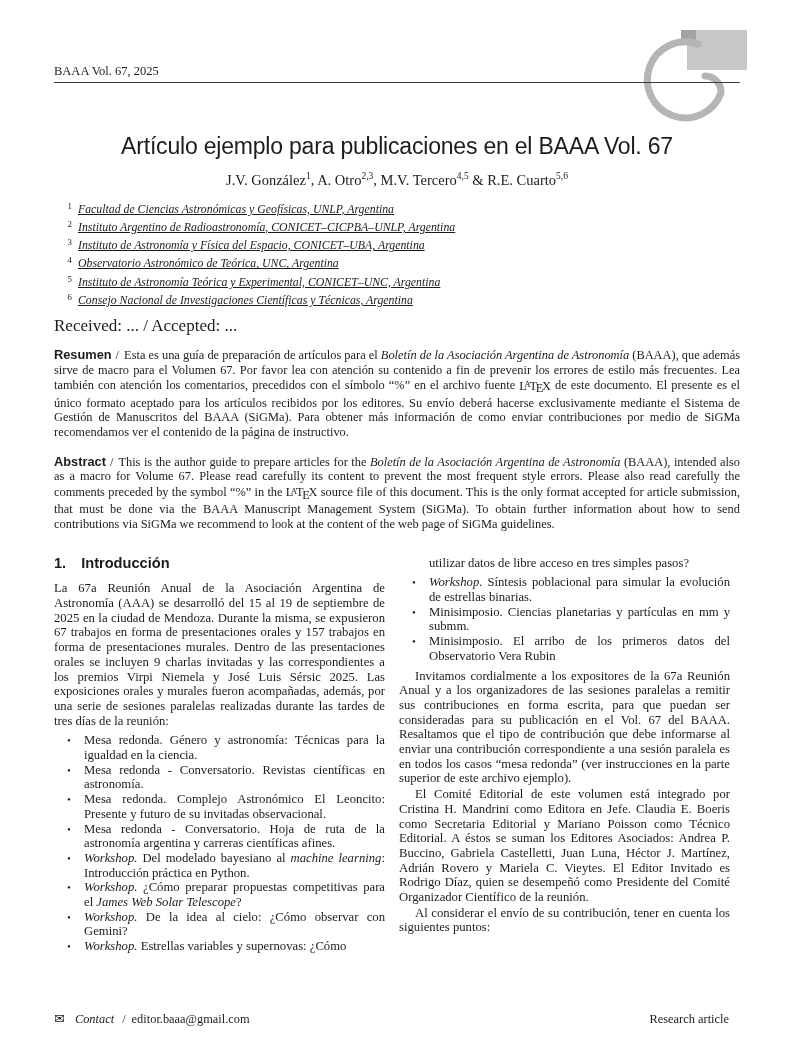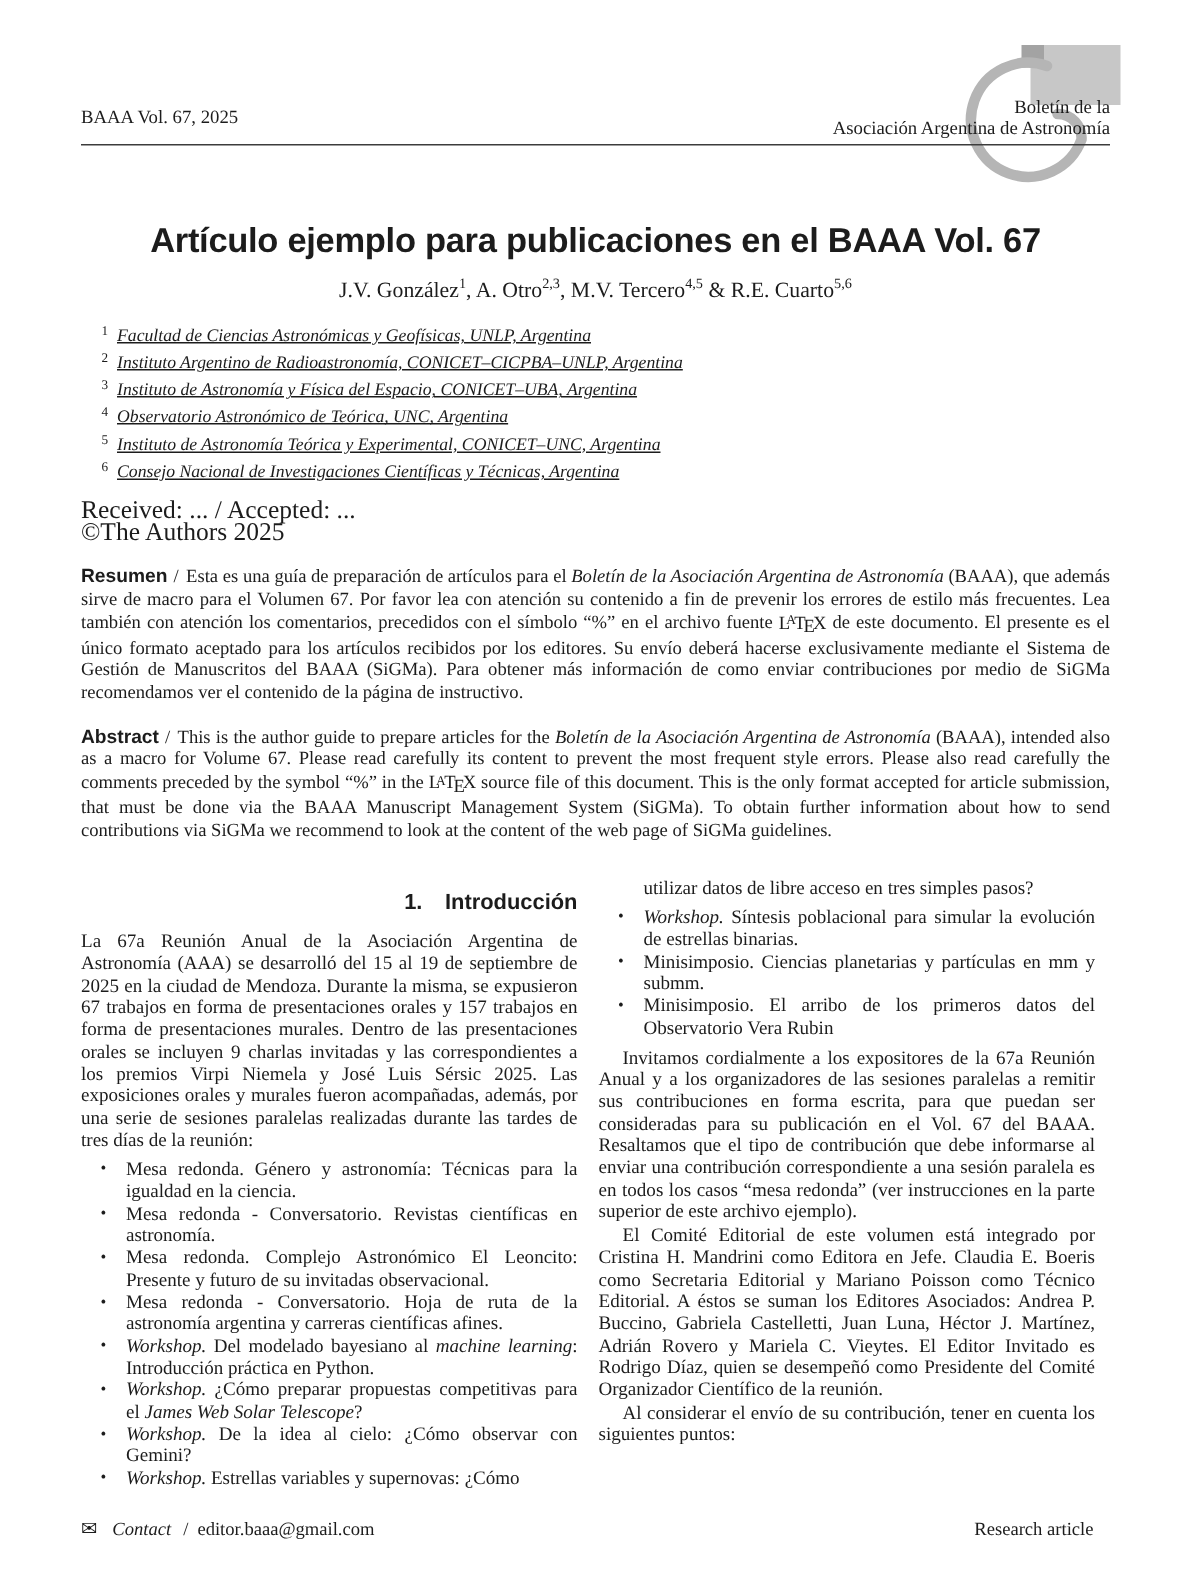--- a/index.html
+++ b/index.html
@@ -20,21 +20,21 @@
     border-bottom:1.2px solid #3c3c3c;
     display:flex; justify-content:space-between; align-items:center;
     font-size:12.5px; line-height:14px;
   }
   .hdr-right { text-align:right; }
 
   
   .title {
     margin-top:50px; text-align:center;
     font-family:"Liberation Sans","DejaVu Sans",sans-serif;
-    font-weight:bold; font-size:23px; letter-spacing:-0.2px;
+    font-weight:normal; font-size:23px; letter-spacing:-0.2px;
   }
   .authors { margin-top:11px; text-align:center; font-size:14.5px; }
   .authors sup { font-size:9.5px; }
 
   .affils { margin-top:10px; font-size:11.8px; line-height:15.2px; }
   .aff-line { padding-left:30px;text-decoration:underline; }
   .aff-num { display:inline-block; width:20px; margin-left:-26px; text-align:right;
              font-size:8.8px; vertical-align:4px; padding-right:6px; }
   .aff-text { font-style:italic; }
 
@@ -53,21 +53,21 @@
   
   .latex span { display:inline-block; }
   .latex .lx-a { font-size:0.72em; vertical-align:0.27em; margin:0 -0.12em 0 -0.3em; }
   .latex .lx-e { vertical-align:-0.21em; margin:0 -0.11em; }
 
   
   .cols { display:flex; gap:14px; margin-top:24px; }
   .col { width:331px; font-size:12.7px; line-height:14.7px; text-align:justify; }
   .sec-head {
     font-family:"Liberation Sans","DejaVu Sans",sans-serif;
-    font-weight:bold; font-size:14.6px; margin-bottom:11px; text-align:right;margin-top:10px;
+    font-weight:bold; font-size:14.6px; margin-bottom:11px; text-align:left;
   }
   .sec-num { margin-right:15px; }
   .para { margin:0; }
   .para.indent { text-indent:16px; }
   .para + .para { margin-top:1px; }
   .items { margin-top:5px; margin-bottom:5px; }
   .item { display:flex; }
   .bullet { flex:0 0 30px; padding-left:13px; font-size:11px; }
   .item-text { flex:1; text-align:justify; }
   .cont { padding-left:30px; margin-bottom:0; }
@@ -88,42 +88,37 @@
 <div class="page">
 
   <svg class="logo" viewBox="0 0 115 95" aria-hidden="true">
     <rect x="52" y="0" width="60" height="40" fill="#c7c7c7"></rect>
     <rect x="46" y="0" width="15" height="15" fill="#a3a3a3"></rect>
     <path d="M63,14 A38,38 0 1 0 86,63 A16,16 0 0 0 70,46" fill="none" stroke-width="7" stroke-linecap="round" stroke="#b5b5b5"></path>
   </svg>
 
   <div class="header">
     <span>BAAA Vol. 67, 2025</span>
-    <span class="hdr-right">
-      <div>Boletín de la</div>
-      <div>Asociación Argentina de Astronomía</div>
-    </span>
   </div>
 
   <h1 class="title">Artículo ejemplo para publicaciones en el BAAA Vol. 67</h1>
 
   <div class="authors"><span>J.V. González</span><sup>1</sup><span>, A. Otro</span><sup>2,3</sup><span>, M.V. Tercero</span><sup>4,5</sup><span> &amp; R.E. Cuarto</span><sup>5,6</sup></div>
 
   <div class="affils">
       <div class="aff-line"><span class="aff-num">1</span><span class="aff-text">Facultad de Ciencias Astronómicas y Geofísicas, UNLP, Argentina</span></div>
       <div class="aff-line"><span class="aff-num">2</span><span class="aff-text">Instituto Argentino de Radioastronomía, CONICET–CICPBA–UNLP, Argentina</span></div>
       <div class="aff-line"><span class="aff-num">3</span><span class="aff-text">Instituto de Astronomía y Física del Espacio, CONICET–UBA, Argentina</span></div>
       <div class="aff-line"><span class="aff-num">4</span><span class="aff-text">Observatorio Astronómico de Teórica, UNC, Argentina</span></div>
       <div class="aff-line"><span class="aff-num">5</span><span class="aff-text">Instituto de Astronomía Teórica y Experimental, CONICET–UNC, Argentina</span></div>
       <div class="aff-line"><span class="aff-num">6</span><span class="aff-text">Consejo Nacional de Investigaciones Científicas y Técnicas, Argentina</span></div>
     </div>
 
   <div class="received">
     <div>Received: ... / Accepted: ...</div>
-    <div>©The Authors 2025</div>
   </div>
 
   <p class="abs"><span class="ab-label">Resumen</span><span class="ab-sep">/</span><span><span>Esta es una guía de preparación de artículos para el </span><span class="it">Boletín de la Asociación Argentina de Astronomía</span><span> (BAAA), que además sirve de macro para el Volumen 67. Por favor lea con atención su contenido a fin de prevenir los errores de estilo más frecuentes. Lea también con atención los comentarios, precedidos con el símbolo “%” en el archivo fuente </span><span class="latex"><span>L</span><span class="lx-a">A</span><span>T</span><span class="lx-e">E</span><span>X</span></span><span> de este documento. El presente es el único formato aceptado para los artículos recibidos por los editores. Su envío deberá hacerse exclusivamente mediante el Sistema de Gestión de Manuscritos del BAAA (SiGMa). Para obtener más información de como enviar contribuciones por medio de SiGMa recomendamos ver el contenido de la página de instructivo.</span></span></p>
 
   <p class="abs"><span class="ab-label">Abstract</span><span class="ab-sep">/</span><span><span>This is the author guide to prepare articles for the </span><span class="it">Boletín de la Asociación Argentina de Astronomía</span><span> (BAAA), intended also as a macro for Volume 67. Please read carefully its content to prevent the most frequent style errors. Please also read carefully the comments preceded by the symbol “%” in the </span><span class="latex"><span>L</span><span class="lx-a">A</span><span>T</span><span class="lx-e">E</span><span>X</span></span><span> source file of this document. This is the only format accepted for article submission, that must be done via the BAAA Manuscript Management System (SiGMa). To obtain further information about how to send contributions via SiGMa we recommend to look at the content of the web page of SiGMa guidelines.</span></span></p>
 
 
   <div class="cols">
     <div class="col">
       <div class="sec-head"><span class="sec-num">1.</span><span>Introducción</span></div>

